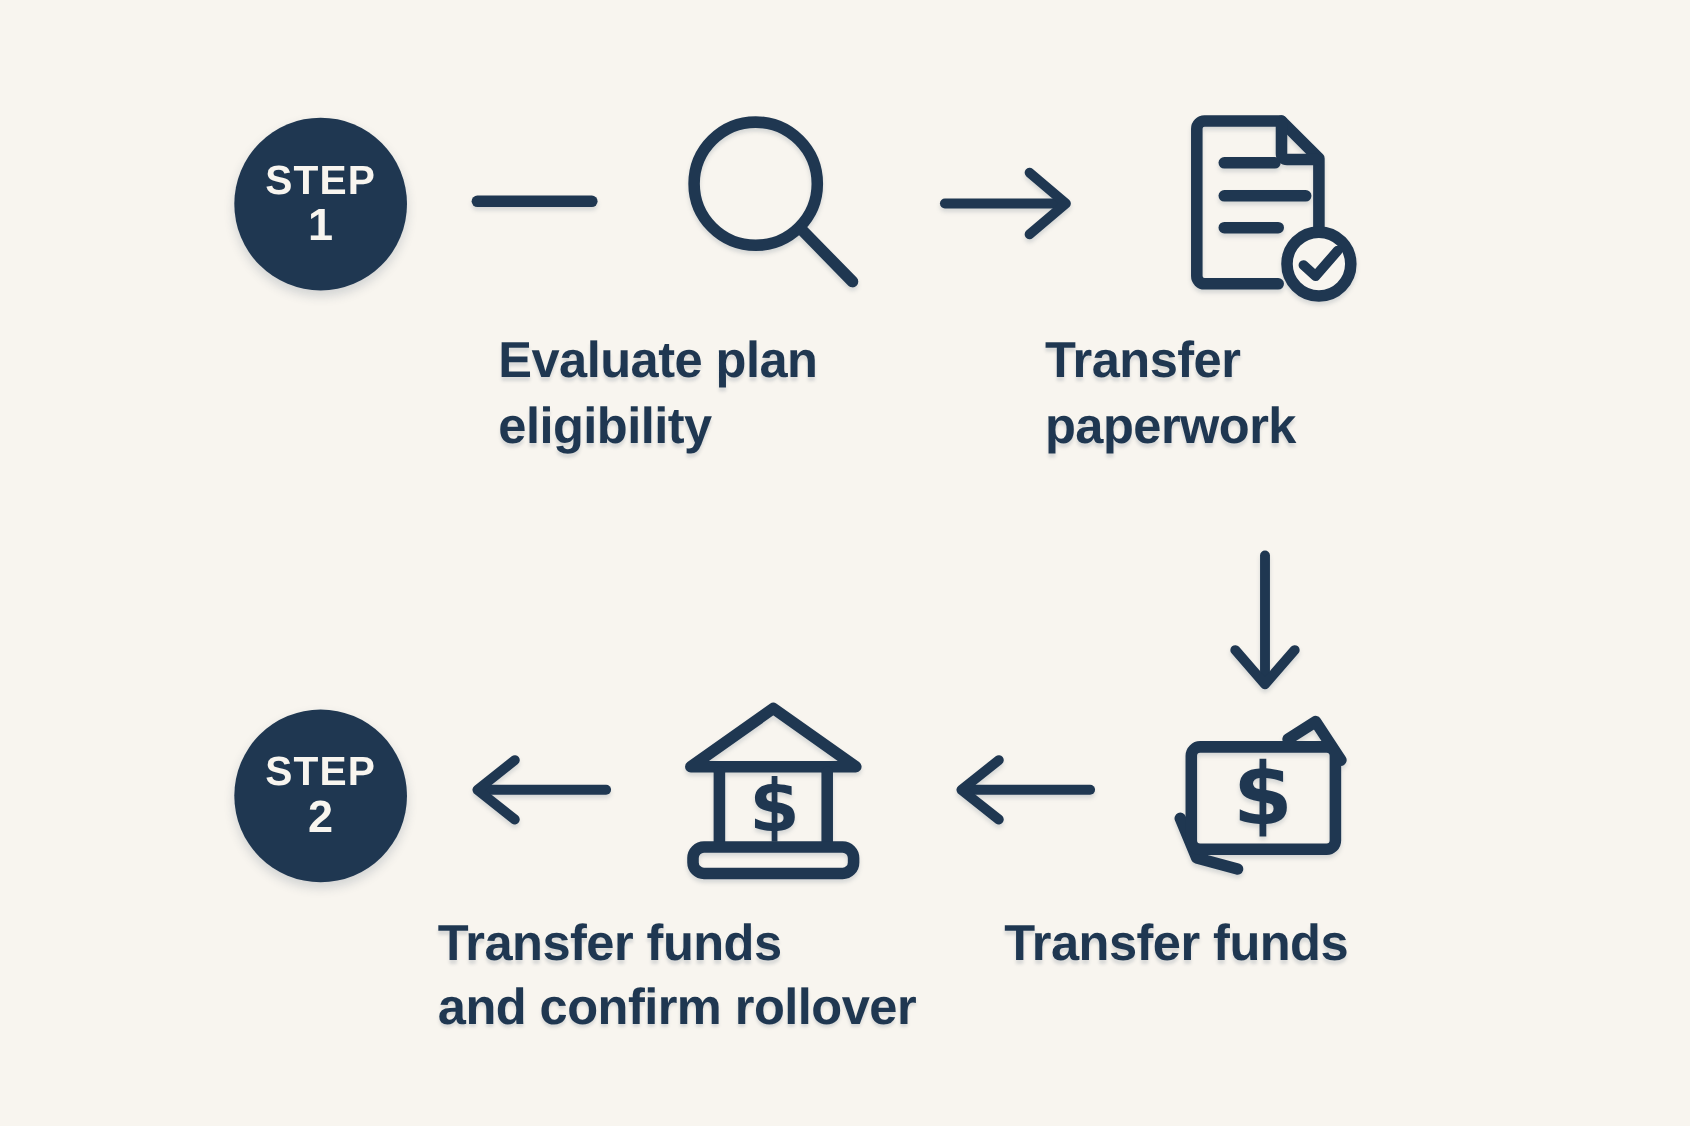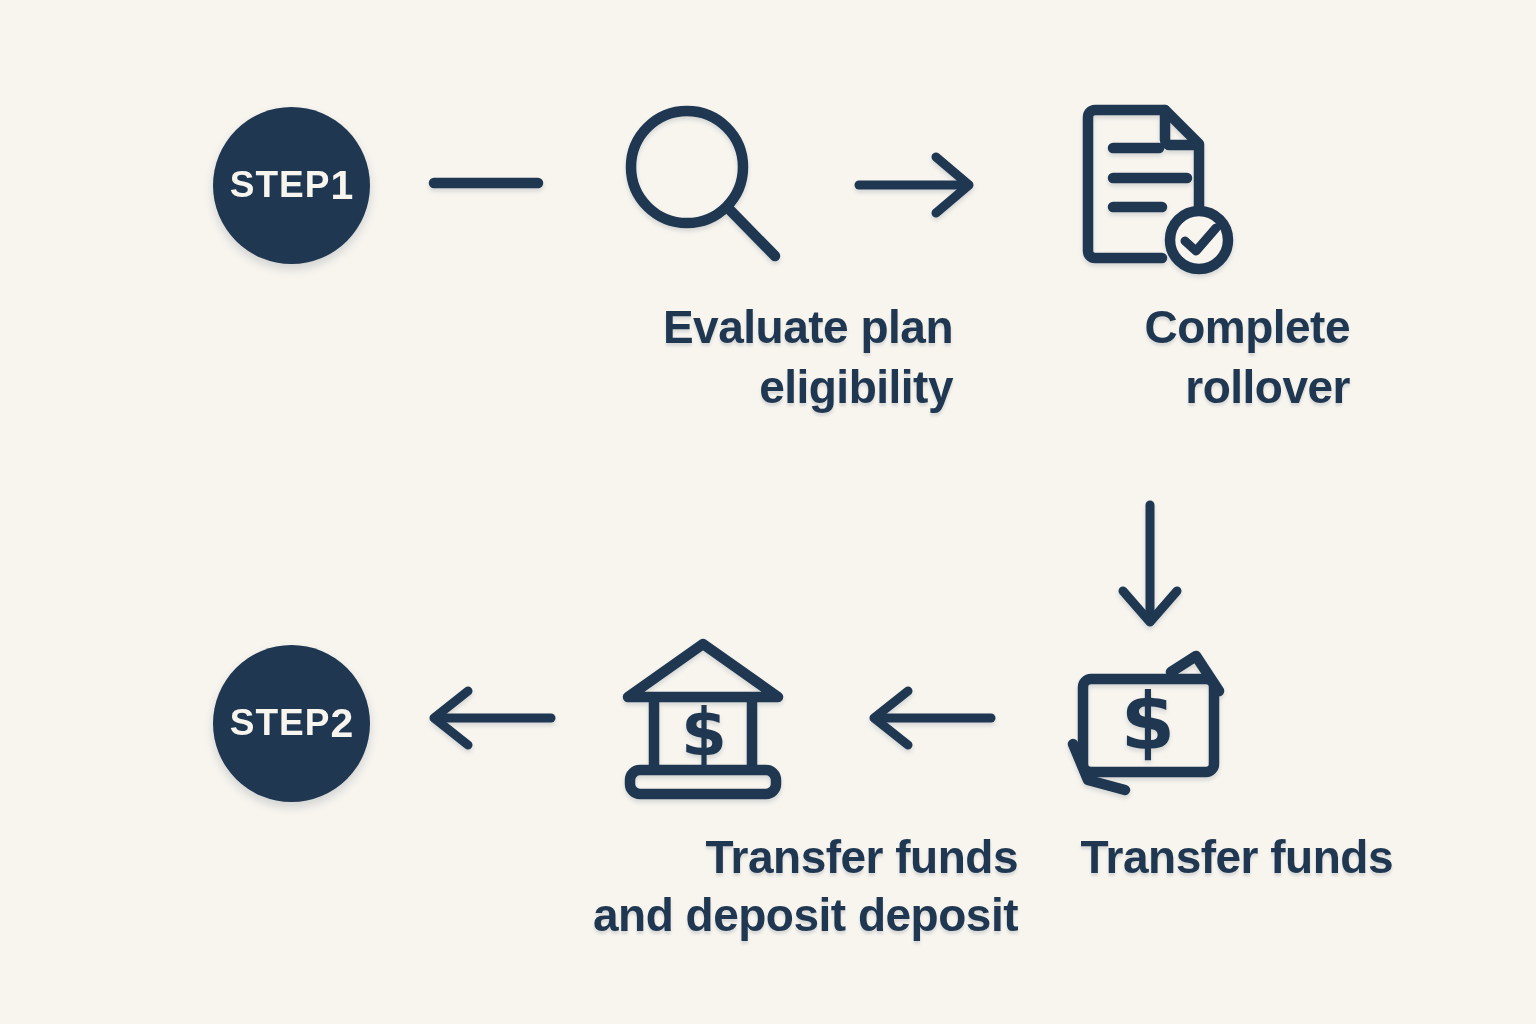--- a/index.html
+++ b/index.html
@@ -23,21 +23,21 @@
   }
   
   .step-badge {
     position: absolute;
     width: 157px;
     height: 157px;
     border-radius: 50%;
     background: var(--ink);
     color: var(--badge-text);
     display: flex;
-    flex-direction: row;
+    flex-direction: column;
     align-items: center;
     justify-content: center;
     font-weight: 700;
     line-height: 1.05;
     box-shadow: 0 5px 10px rgba(31, 55, 81, 0.18);
   }
   .step-badge .step-word { font-size: 37px; letter-spacing: 1px; }
   .step-badge .step-number { font-size: 41px; }
   .badge-step1 { left: 213px; top: 107px; }
   .badge-step2 { left: 213px; top: 645px; }
@@ -66,21 +66,21 @@
   .icon-document   { left: 1077px; top: 100px; width: 150px; height: 172px; }
   .arrow-down-1    { left: 1114px; top: 498px; width: 72px; height: 134px; }
   .icon-money      { left: 1063px; top: 648px; width: 172px; height: 158px; }
   .arrow-left-1    { left: 862px; top: 684px; width: 136px; height: 68px; }
   .icon-bank       { left: 614px; top: 634px; width: 178px; height: 170px; }
   .arrow-left-2    { left: 422px; top: 684px; width: 136px; height: 68px; }
 
   
   .flow-label {
     position: absolute;
-    text-align: right;
+    text-align: left;
     font-weight: 700;
     font-size: 46px;
     line-height: 60px;
     letter-spacing: -0.5px;
     color: var(--ink);
     text-shadow: 0 3px 3px rgba(31, 55, 81, 0.15);
   }
   .label-evaluate  { left: 453px; top: 297px; width: 500px; }
   .label-paperwork { left: 950px; top: 297px; width: 400px; }
   .label-transfer-bank  { left: 398px; top: 828px; width: 620px; line-height: 58px; }
@@ -120,22 +120,22 @@
     <circle class="stroke stroke-thick fill-bg" cx="122" cy="140" r="29"></circle>
     <polyline class="stroke" points="108,141 119,151 139,128"></polyline>
   </svg>
 
   <div class="flow-label label-evaluate">
     <div>Evaluate plan</div>
     <div>eligibility</div>
   </div>
 
   <div class="flow-label label-paperwork">
-    <div>Complete</div>
-    <div>rollover</div>
+    <div>Transfer</div>
+    <div>paperwork</div>
   </div>
 
   <svg class="arrow-down-1 icon-shadow" viewBox="0 0 72 134">
     <line class="stroke" x1="36" y1="7" x2="36" y2="121"></line>
     <polyline class="stroke" points="9,93 36,124 63,93"></polyline>
   </svg>
 
   <svg class="icon-money icon-shadow" viewBox="0 0 172 158">
     <polyline class="stroke stroke-thick" points="108,24 133,8 156,43"></polyline>
     <polyline class="stroke stroke-thick" points="10,96 25,132 62,142"></polyline>
@@ -161,20 +161,20 @@
     <polyline class="stroke" points="46,7 12,34 46,61"></polyline>
   </svg>
 
   <div class="step-badge badge-step2">
     <div class="step-word">STEP</div>
     <div class="step-number">2</div>
   </div>
 
   <div class="flow-label label-transfer-bank">
     <div>Transfer funds</div>
-    <div>and deposit deposit</div>
+    <div>and confirm rollover</div>
   </div>
 
   <div class="flow-label label-transfer-funds">
     <div>Transfer funds</div>
   </div>
 
 </div>
 
 </body></html>

